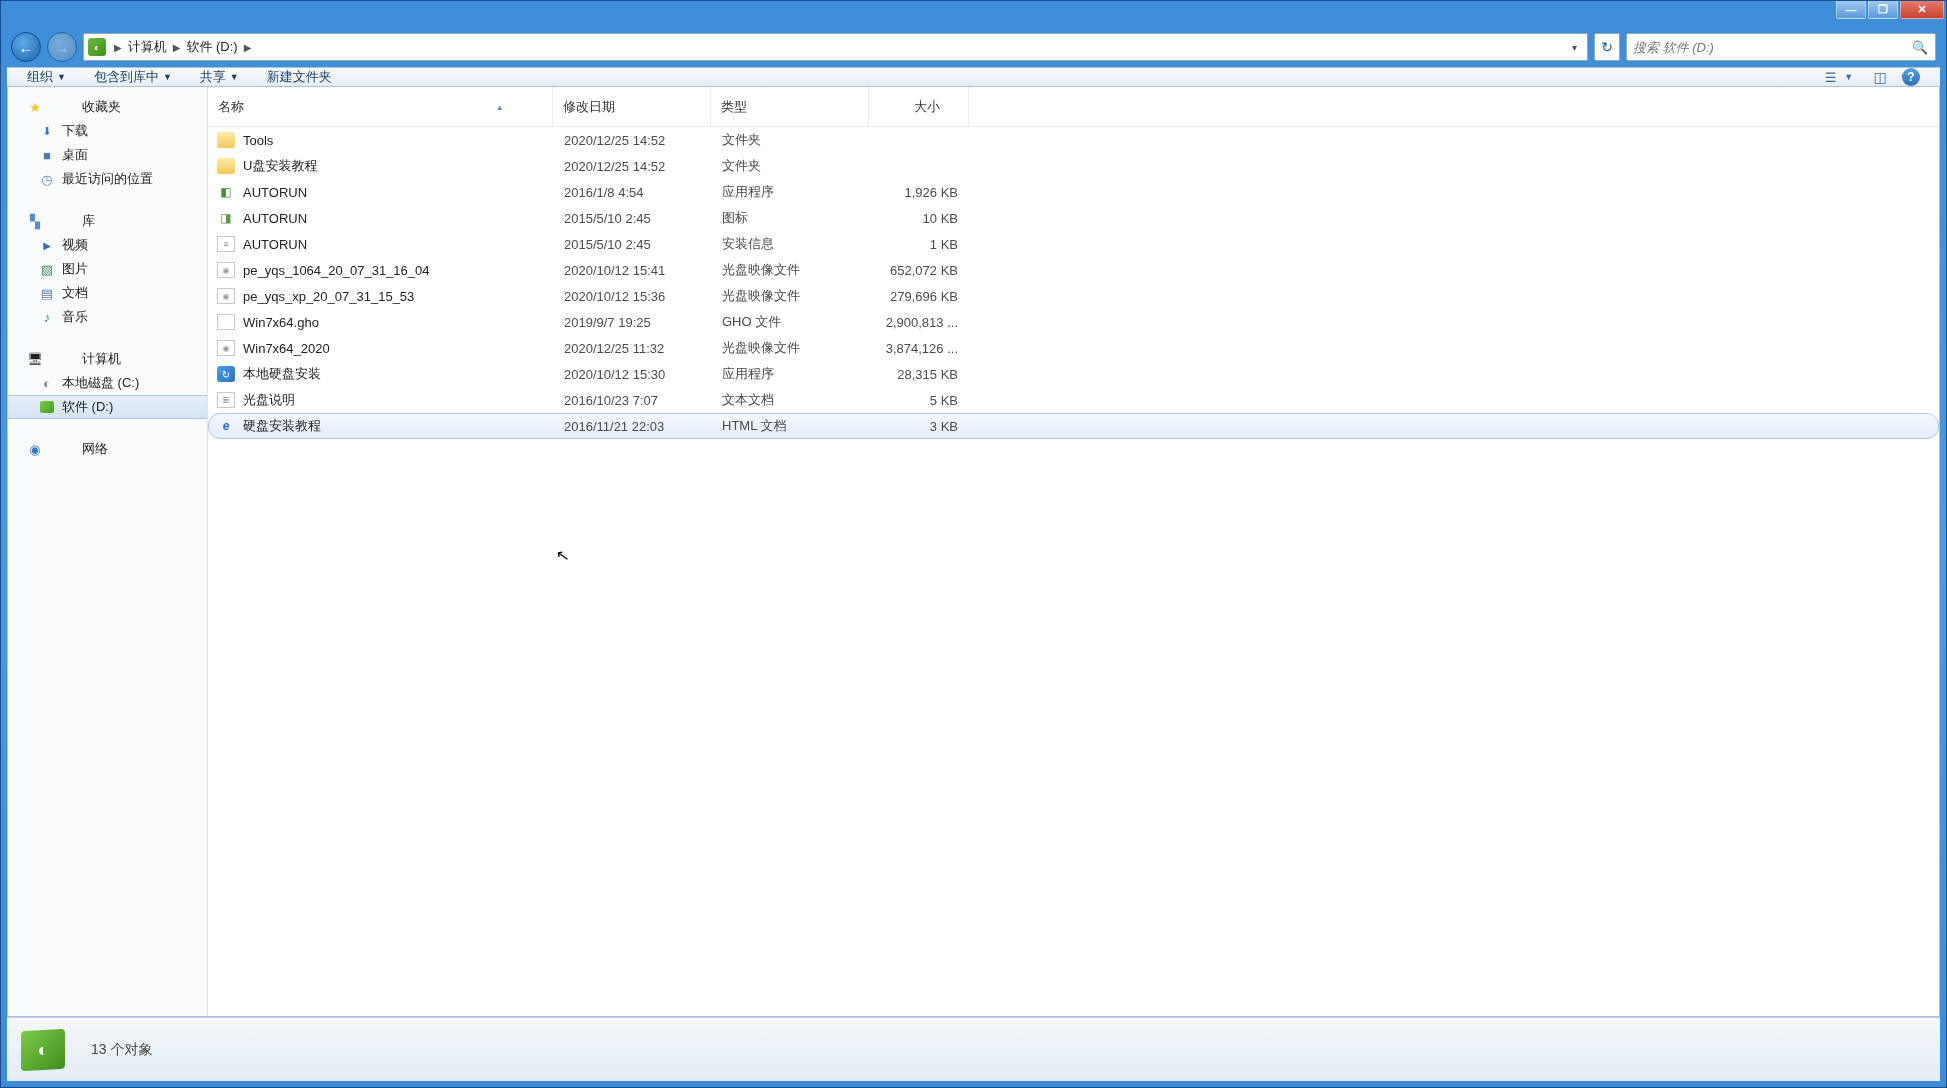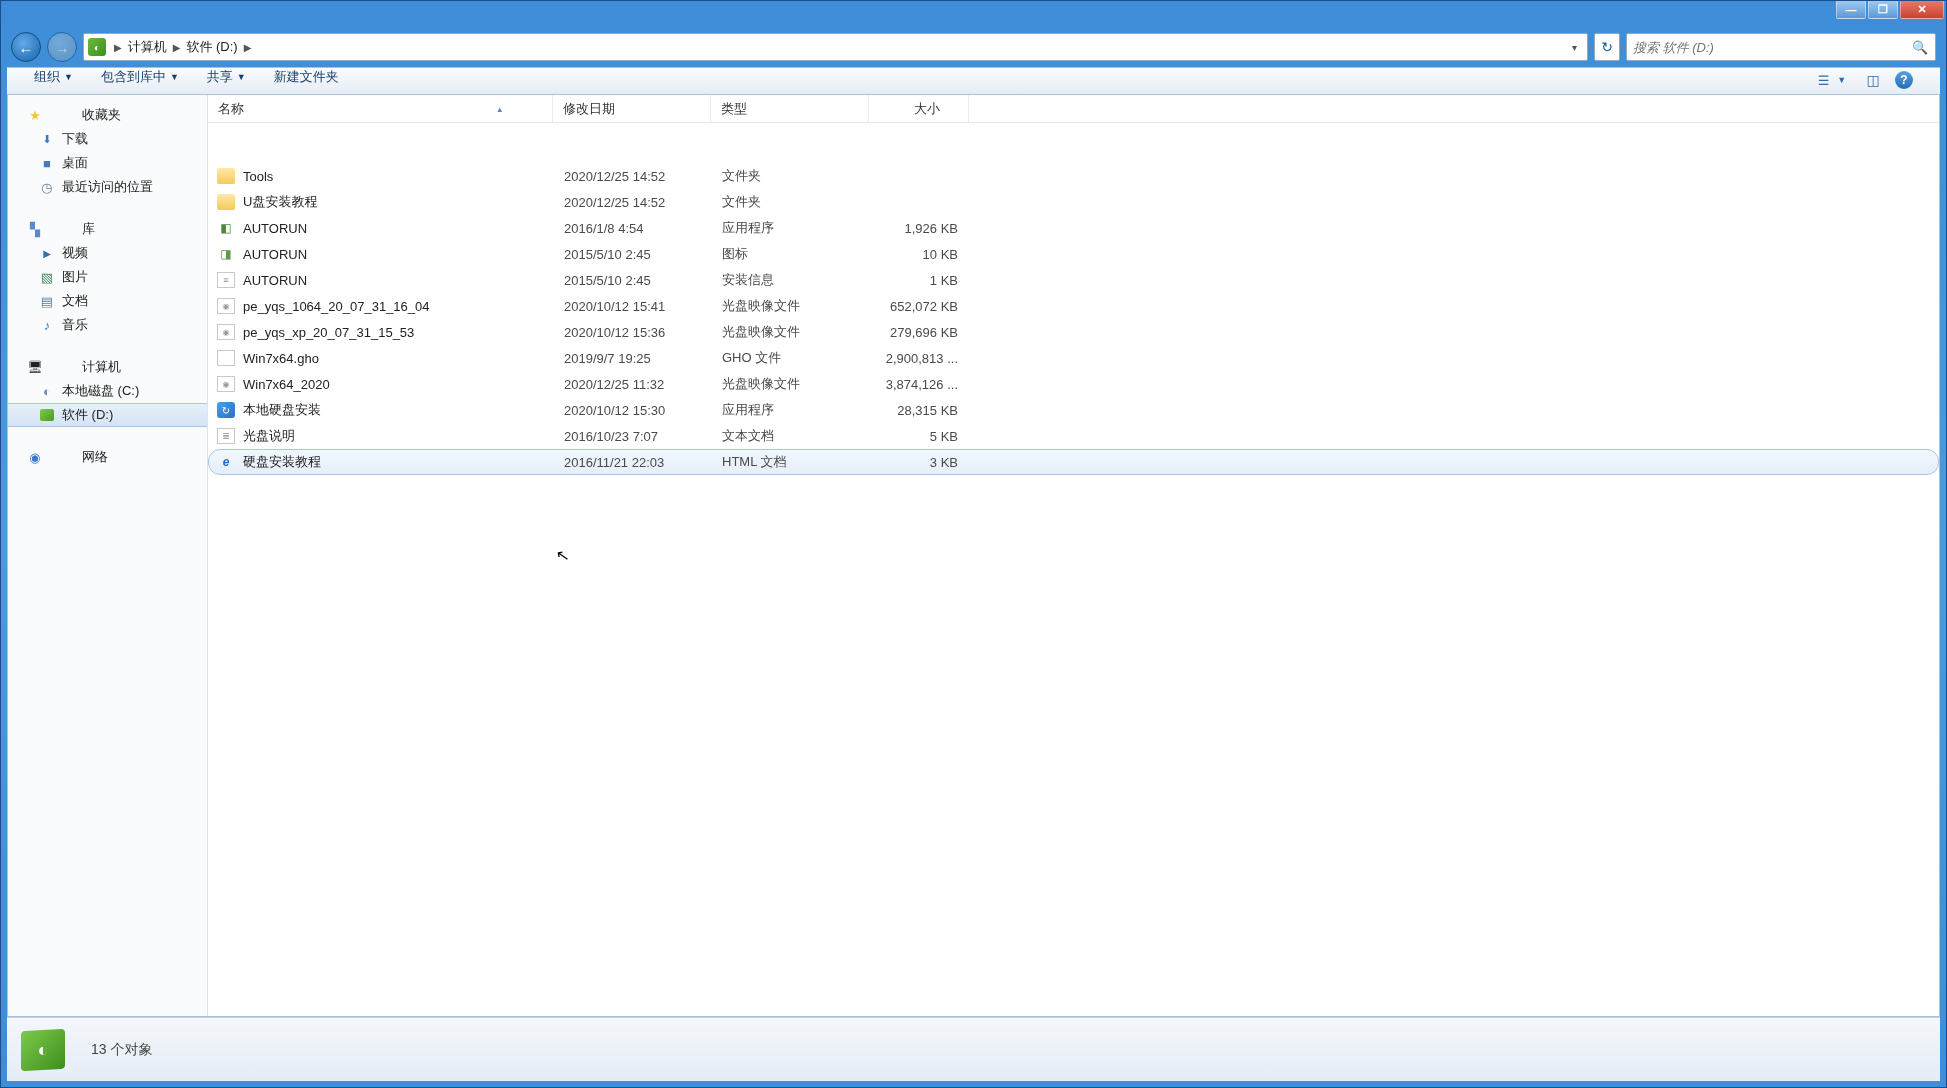--- a/index.html
+++ b/index.html
@@ -55,23 +55,23 @@
   .search-box {
     width: 310px; height: 28px; background: #fff; border: 1px solid #9aa8b6; border-radius: 2px;
     display: flex; align-items: center; padding: 0 6px;
   }
   .search-input {
     flex: 1; border: none; outline: none; font-size: 13px; color: #888; font-style: italic; background: transparent;
   }
   .search-icon { color: #3a76b7; font-size: 13px; }
   
   .toolbar {
-    height: 28px; background: linear-gradient(to bottom, #fafcfe, #e4ecf5);
+    height: 20px; background: linear-gradient(to bottom, #fafcfe, #e4ecf5);
     border-top: 1px solid #aac3db; border-bottom: 1px solid #aac3db;
-    display: flex; align-items: flex-start; padding: 0 27px; font-size: 13px; color: #1a3e66;
+    display: flex; align-items: center; padding: 0 20px; font-size: 13px; color: #1a3e66;
     margin: 0 6px;
   }
   .tb-item { margin-right: 28px; cursor: default; display: flex; align-items: center; }
   .tb-caret { margin-left: 4px; font-size: 9px; }
   .tb-right { margin-left: auto; display: flex; align-items: center; gap: 10px; }
   .tb-icon-btn {
     width: 24px; height: 24px; display: flex; align-items: center; justify-content: center;
     border: 1px solid transparent; border-radius: 2px; color: #3a6aa0; font-size: 14px;
   }
   .tb-view {
@@ -112,31 +112,31 @@
   .ic-image::before { content: "▧"; color: #3a8a5a; }
   .ic-doc::before { content: "▤"; color: #5a7aaa; }
   .ic-music::before { content: "♪"; color: #2a7acc; }
   .ic-computer::before { content: "🖥"; font-size: 12px; }
   .ic-disk::before { content: "◐"; color: #6a8aaa; }
   .ic-disk-green { width: 14px; height: 12px; background: linear-gradient(135deg,#7dca4a,#4a9a2a); border-radius: 2px; }
   .ic-network::before { content: "◉"; color: #3a7acc; }
   
   .file-area { flex: 1; display: flex; flex-direction: column; }
   .columns {
-    display: flex; height: 28px; border-bottom: 1px solid #e4e8ec; font-size: 13px; color: #333;
+    display: flex; height: 40px; border-bottom: 1px solid #e4e8ec; font-size: 13px; color: #333;
     align-items: flex-start;
   }
   .col { padding-left: 10px; border-right: 1px solid #e8ecef; height: 100%; display: flex; align-items: center; }
   .col-name  { width: 345px; }
   .col-date  { width: 158px; }
   .col-type  { width: 158px; }
   .col-size  { width: 100px; justify-content: flex-end; padding-right: 28px; }
   .sort-ind { margin-left: auto; margin-right: 50px; color: #5b87b8; font-size: 9px; }
   
-  .file-list { flex: 1; overflow: auto; margin-top: 40px; }
+  .file-list { flex: 1; overflow: auto; }
   .file-row {
     display: flex; height: 26px; align-items: center; font-size: 13px; color: #222;
     border: 1px solid transparent;
   }
   .file-row.sel {
     background: linear-gradient(to bottom, #f2f7fd, #e4effa);
     border: 1px solid #a8c6e8; border-radius: 12px;
   }
   .fr-name { width: 345px; display: flex; align-items: center; padding-left: 8px; }
   .fr-date { width: 158px; padding-left: 10px; color: #4a4a4a; }

